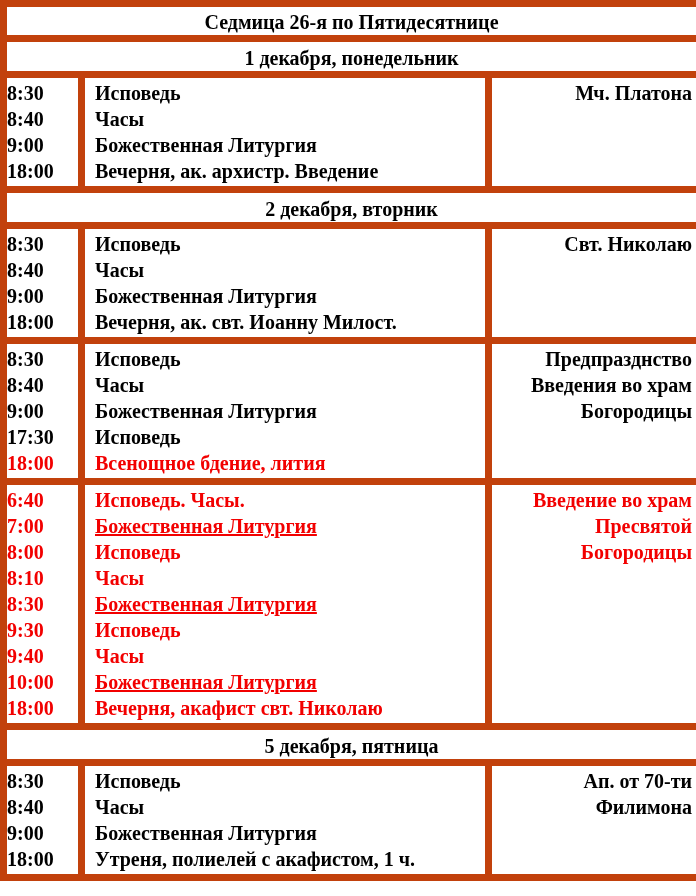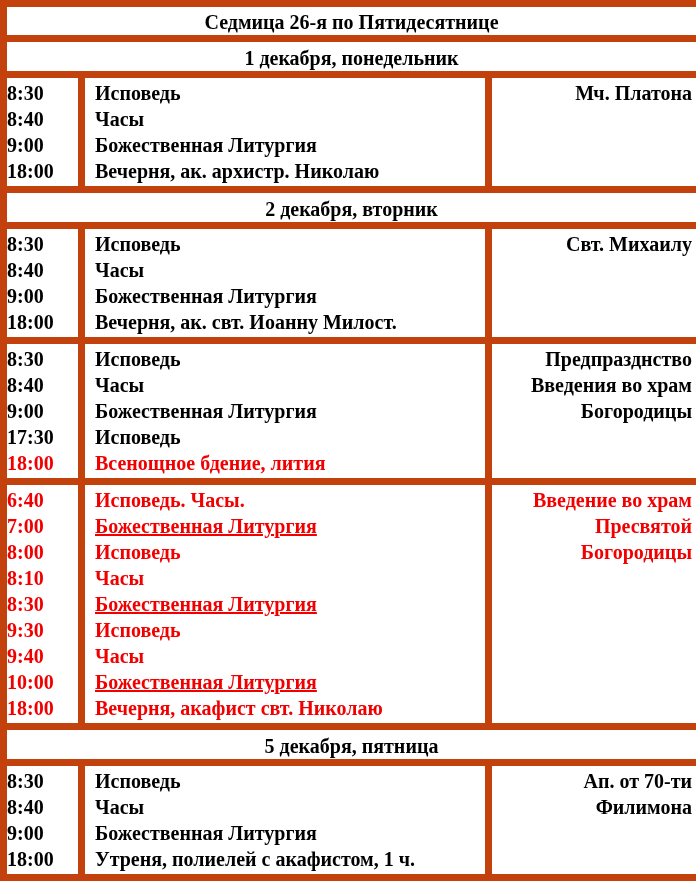--- a/index.html
+++ b/index.html
@@ -64,21 +64,21 @@
     <td class="times-cell">
       <div class="line">8:30</div>
       <div class="line">8:40</div>
       <div class="line">9:00</div>
       <div class="line">18:00</div>
     </td>
     <td class="services-cell">
       <div class="line">Исповедь</div>
       <div class="line">Часы</div>
       <div class="line">Божественная Литургия</div>
-      <div class="line">Вечерня, ак. архистр. Николаю</div>
+      <div class="line">Вечерня, ак. архистр. Введение</div>
     </td>
     <td class="note-cell">
       <div class="line">Мч. Платона</div>
     </td>
   </tr>
 
   <tr>
     <td class="hdr-cell" colspan="3">2 декабря, вторник</td>
   </tr>
   <tr>
@@ -88,21 +88,21 @@
       <div class="line">9:00</div>
       <div class="line">18:00</div>
     </td>
     <td class="services-cell">
       <div class="line">Исповедь</div>
       <div class="line">Часы</div>
       <div class="line">Божественная Литургия</div>
       <div class="line">Вечерня, ак. свт. Иоанну Милост.</div>
     </td>
     <td class="note-cell">
-      <div class="line">Свт. Михаилу</div>
+      <div class="line">Свт. Николаю</div>
     </td>
   </tr>
 
   <tr>
     <td class="times-cell">
       <div class="line">8:30</div>
       <div class="line">8:40</div>
       <div class="line">9:00</div>
       <div class="line">17:30</div>
       <div class="line red">18:00</div>

